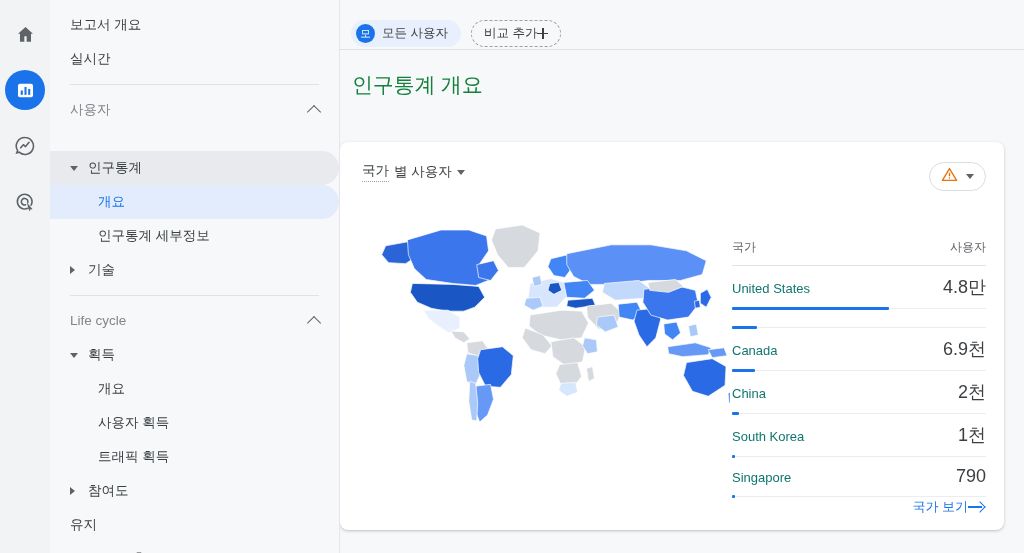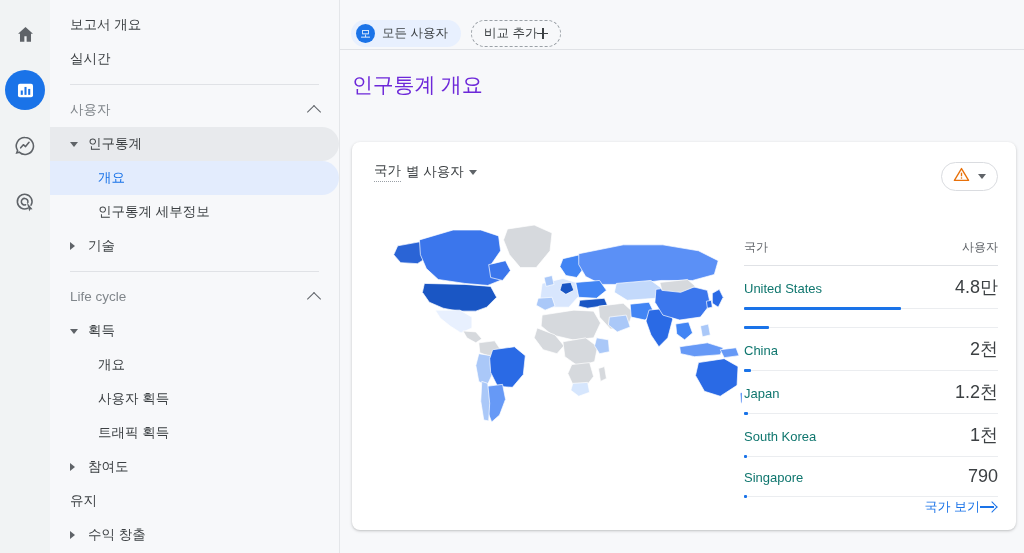--- a/index.html
+++ b/index.html
@@ -49,21 +49,21 @@
   .nav-item .lbl { line-height: 1; }
   .nav-item.lvl0 { padding-left: 20px; }
   .nav-item.lvl1 { padding-left: 20px; }
   .nav-item.lvl2 { padding-left: 48px; }
   .nav-item.section {
     color: #80868b;
     padding-left: 20px;
     justify-content: space-between;
     padding-right: 20px;
   }
-  .nav-item.hovered { background: #e8eaed; }
+  .nav-item.hovered { background: #e8eaed; margin-top: 24px; }
   .nav-item.selected { background: #e3ecfd; color: #1a73e8; font-weight: 500; }
   .nav-item .tri {
     position: absolute; left: 20px;
     width: 0; height: 0; display: inline-block;
   }
   .tri.down {
     border-left: 4px solid transparent;
     border-right: 4px solid transparent;
     border-top: 5px solid #5f6368;
   }
@@ -124,29 +124,29 @@
   }
   .plus-ico:before, .plus-ico:after {
     content: ""; position: absolute; background: #3c4043;
   }
   .plus-ico:before { left: 5px; top: 0; width: 1.6px; height: 11px; }
   .plus-ico:after { top: 4.7px; left: 0; height: 1.6px; width: 11px; }
 
   .top-divider { height: 1px; background: #e0e2e6; width: 100%; }
 
   .page-title {
-    font-size: 21px; color: #6d28d9;
+    font-size: 21px; color: #15803d;
     padding: 21px 0 0 12px;
     letter-spacing: -0.2px;
   }
 
   
   .card {
     position: absolute;
-    left: 12px; top: 142px;
+    left: 0; top: 142px;
     width: 664px; height: 388px;
     background: #fff;
     border-radius: 8px;
     box-shadow: 0 1px 2px rgba(60,64,67,.20), 0 1px 3px 1px rgba(60,64,67,.08);
   }
   .card-head {
     display: flex; align-items: flex-start; justify-content: space-between;
     padding: 20px 18px 0 22px;
   }
   .metric-sel {
@@ -467,31 +467,31 @@
                   <span class="row-name">United States</span>
                   <span class="row-val">4.8만</span>
                 </div>
                 <div class="bar" style="width: 62%; background: rgb(26, 115, 232);"></div>
               </div>
               <div class="row">
                 <div class="bar" style="width: 9.672%; background: rgb(26, 115, 232);"></div>
               </div>
               <div class="row">
                 <div class="row-line">
+                  <span class="row-name">Canada</span>
+                  <span class="row-val">6.9천</span>
+                </div>
+                <div class="bar" style="width: 8.928%; background: rgb(26, 115, 232);"></div>
+              </div>
+              <div class="row">
+                <div class="row-line">
                   <span class="row-name">China</span>
                   <span class="row-val">2천</span>
                 </div>
                 <div class="bar" style="width: 2.604%; background: rgb(26, 115, 232);"></div>
-              </div>
-              <div class="row">
-                <div class="row-line">
-                  <span class="row-name">Japan</span>
-                  <span class="row-val">1.2천</span>
-                </div>
-                <div class="bar" style="width: 1.55%; background: rgb(26, 115, 232);"></div>
               </div>
               <div class="row">
                 <div class="row-line">
                   <span class="row-name">South Korea</span>
                   <span class="row-val">1천</span>
                 </div>
                 <div class="bar" style="width: 1.302%; background: rgb(26, 115, 232);"></div>
               </div>
               <div class="row">
                 <div class="row-line">

